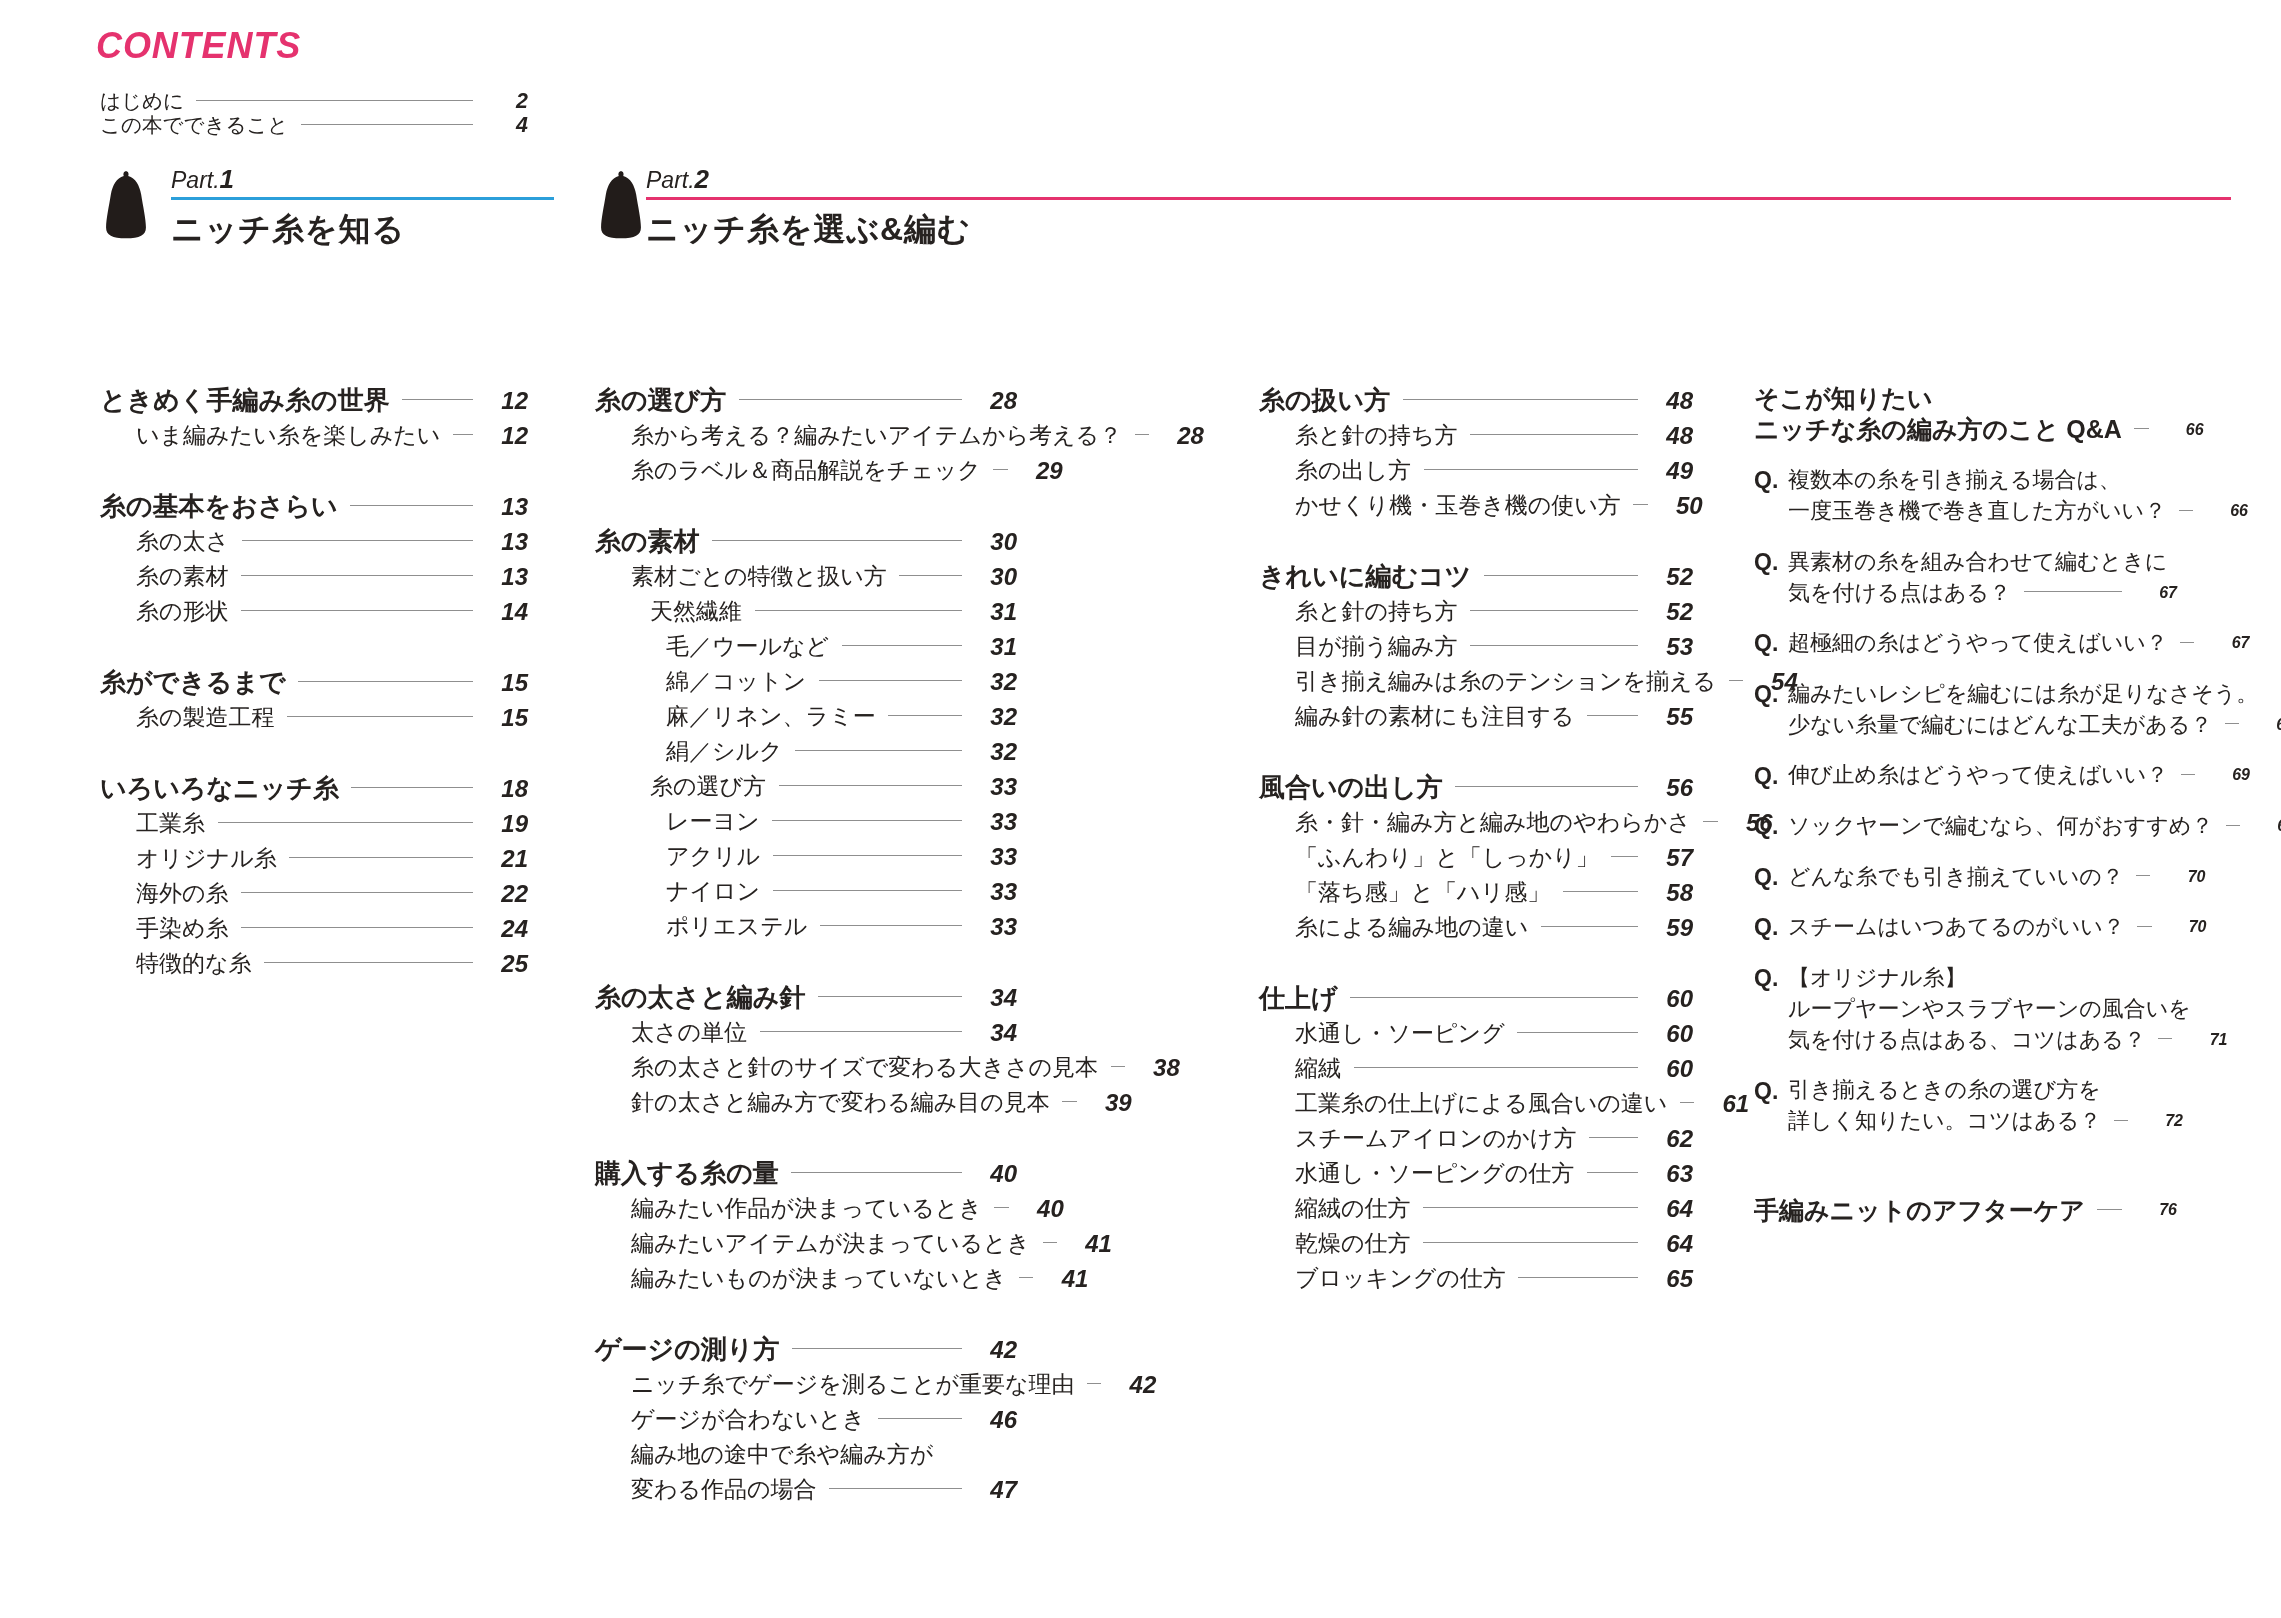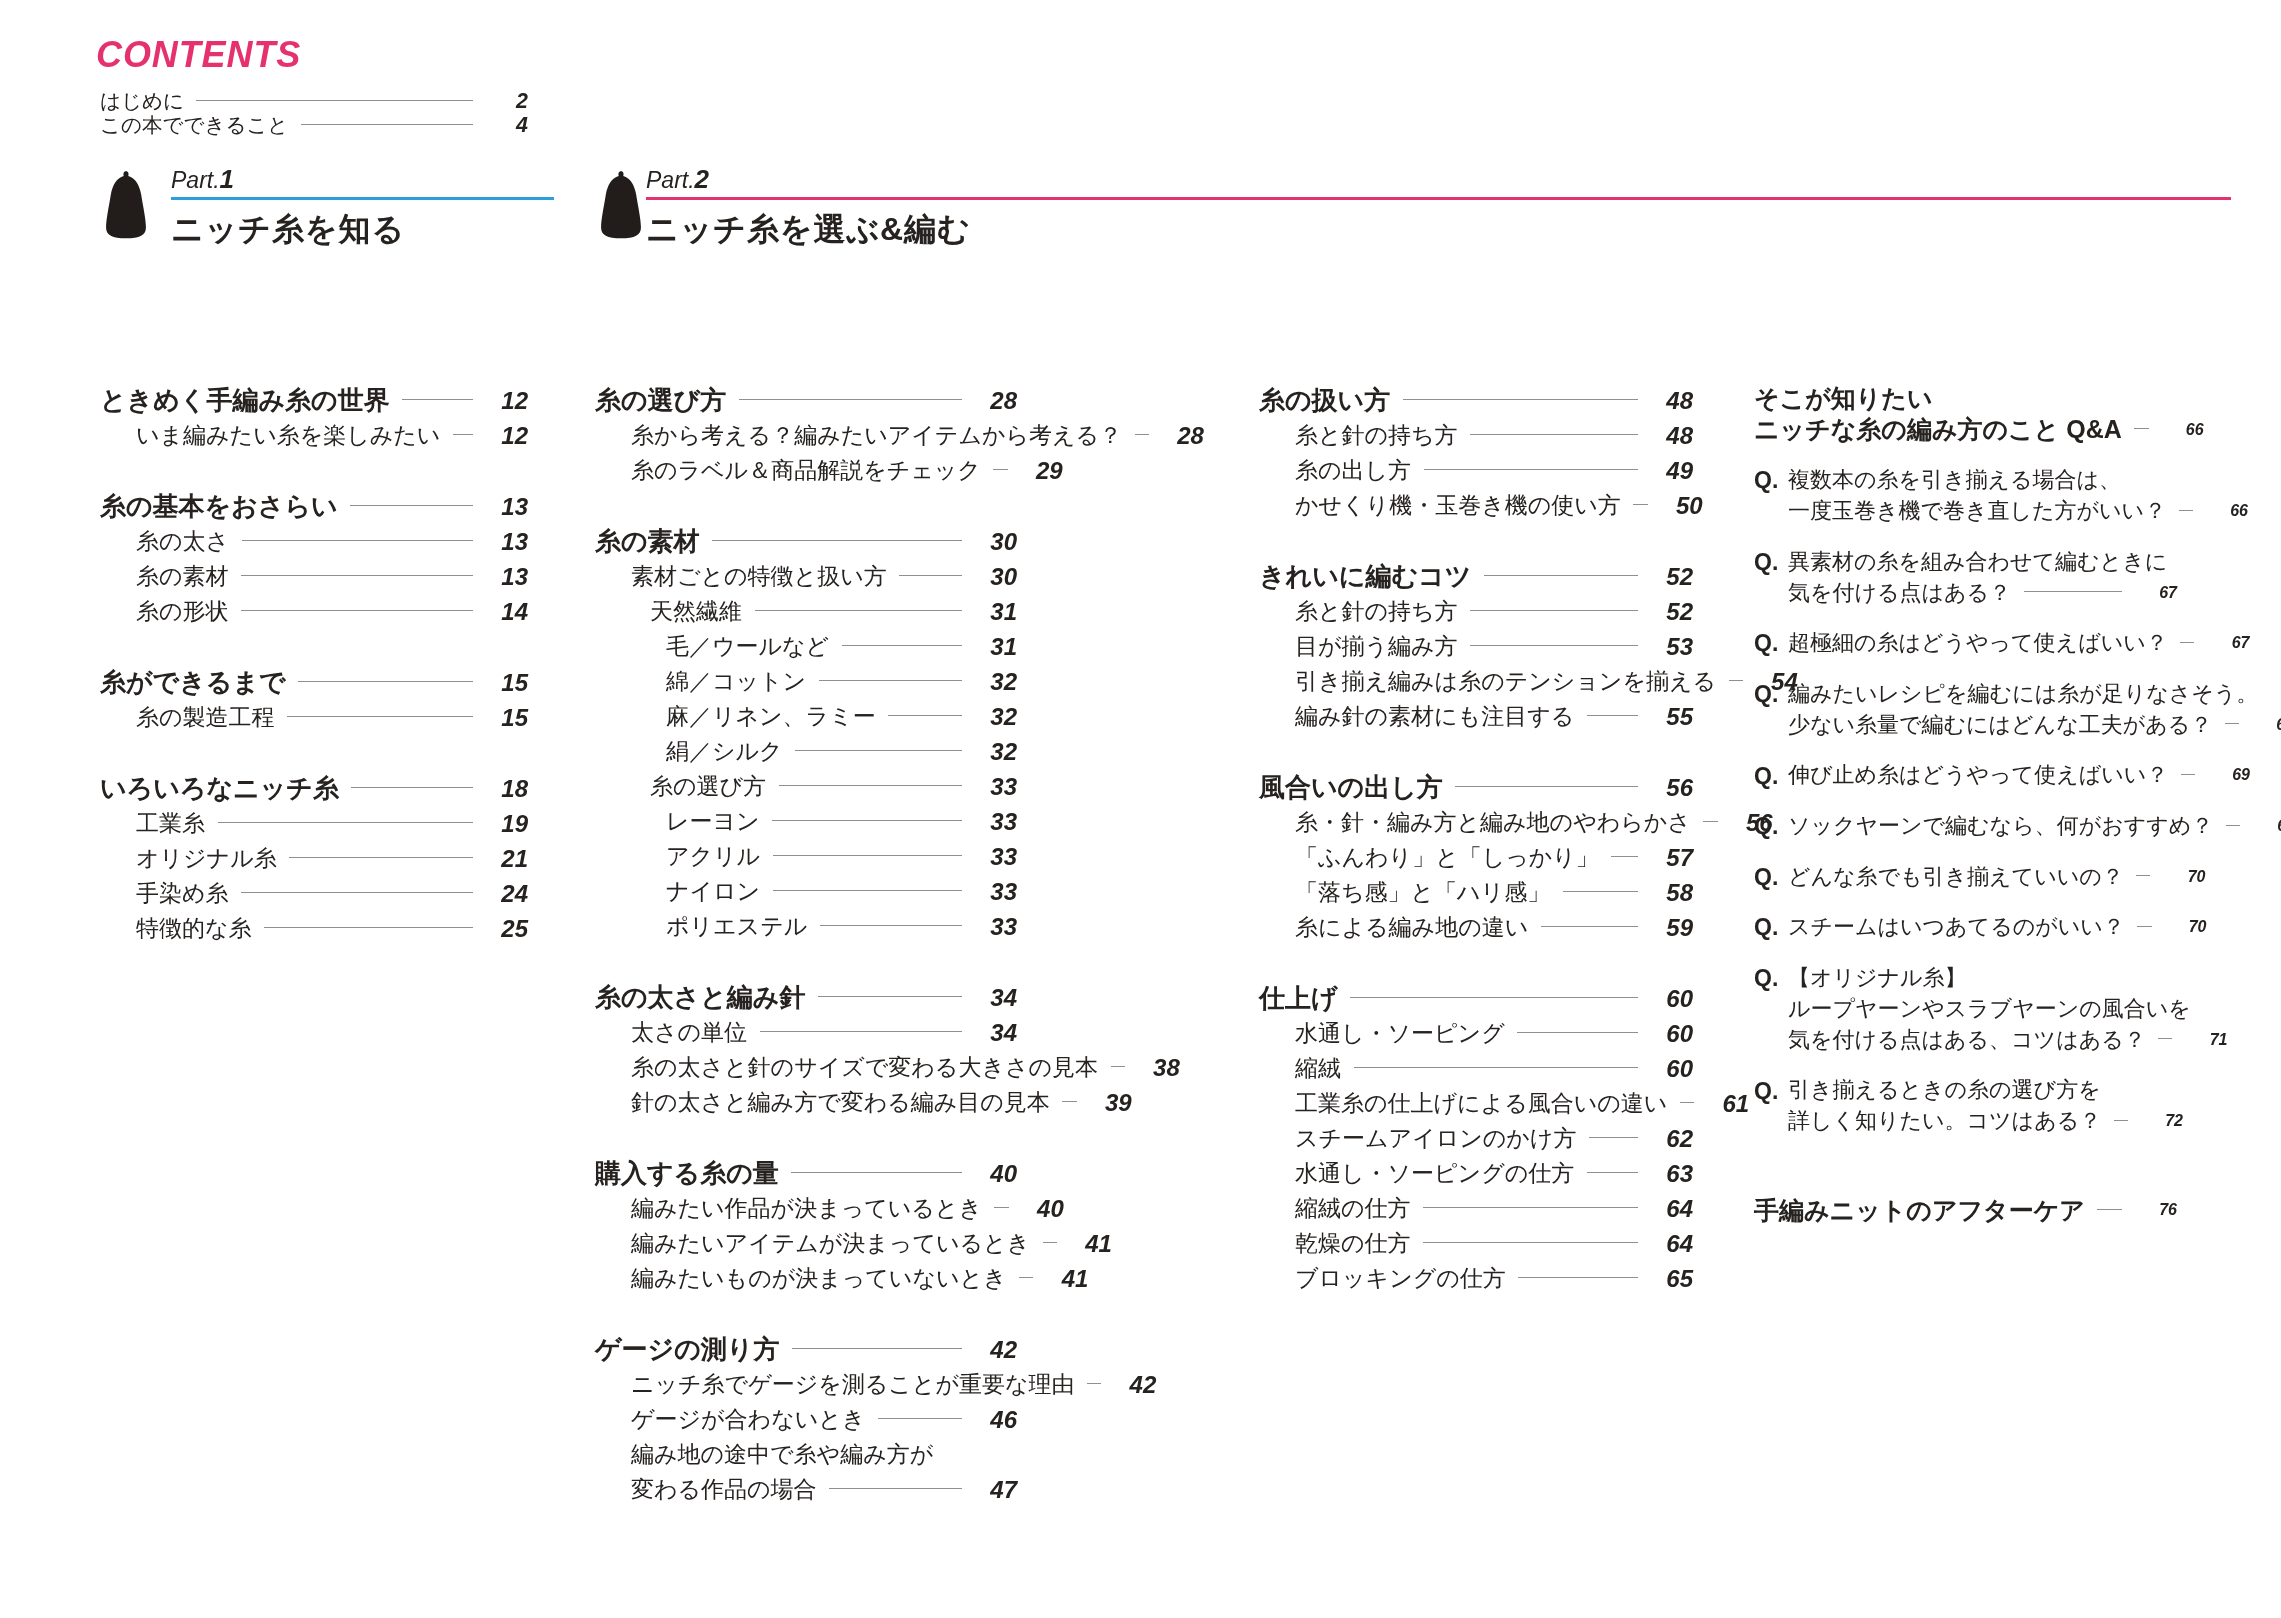--- a/index.html
+++ b/index.html
@@ -7,21 +7,21 @@
     --blue:#2B9FDA;
     --text:#262220;
     --leader:#8F8F8F;
   }
   html,body{margin:0;padding:0;background:#ffffff;}
   .page{
     position:relative;width:2281px;height:1618px;background:#ffffff;overflow:hidden;
     font-family:"Liberation Sans","DejaVu Sans",sans-serif;color:var(--text);
   }
   .contents-title{
-    position:absolute;left:96px;top:34px;margin:0;
+    position:absolute;left:96px;top:25px;margin:0;
     font-size:36px;font-style:italic;font-weight:800;letter-spacing:0.9px;color:var(--pink);
   }
   
   .entry{font-size:23px;}
   .entry .line{display:flex;align-items:center;height:35px;}
   .entry.bold{font-weight:800;font-size:26px;}
   .label{white-space:nowrap;}
   .leader{
     flex:1;min-width:14.3px;height:0;border-bottom:1.8px solid var(--leader);
     margin:0 9px 0 12.5px;position:relative;top:-0.9px;
@@ -191,20 +191,27 @@
         </div>
         <div class="entry" style="padding-left: 36px;">
           <div class="line">
             <span class="label">オリジナル糸</span>
             <span class="leader"></span>
             <span class="page-num">21</span>
           </div>
         </div>
         <div class="entry" style="padding-left: 36px;">
           <div class="line">
+            <span class="label">海外の糸</span>
+            <span class="leader"></span>
+            <span class="page-num">22</span>
+          </div>
+        </div>
+        <div class="entry" style="padding-left: 36px;">
+          <div class="line">
             <span class="label">手染め糸</span>
             <span class="leader"></span>
             <span class="page-num">24</span>
           </div>
         </div>
         <div class="entry" style="padding-left: 36px;">
           <div class="line">
             <span class="label">特徴的な糸</span>
             <span class="leader"></span>
             <span class="page-num">25</span>

